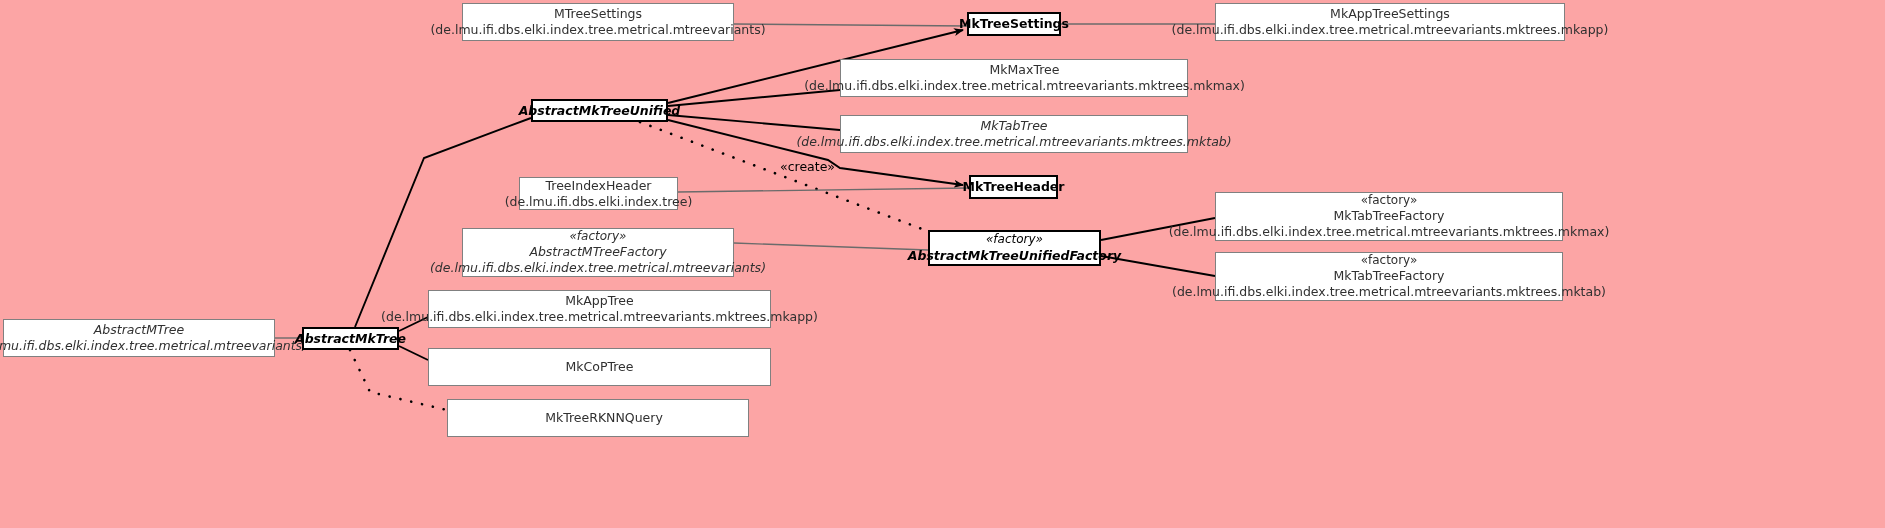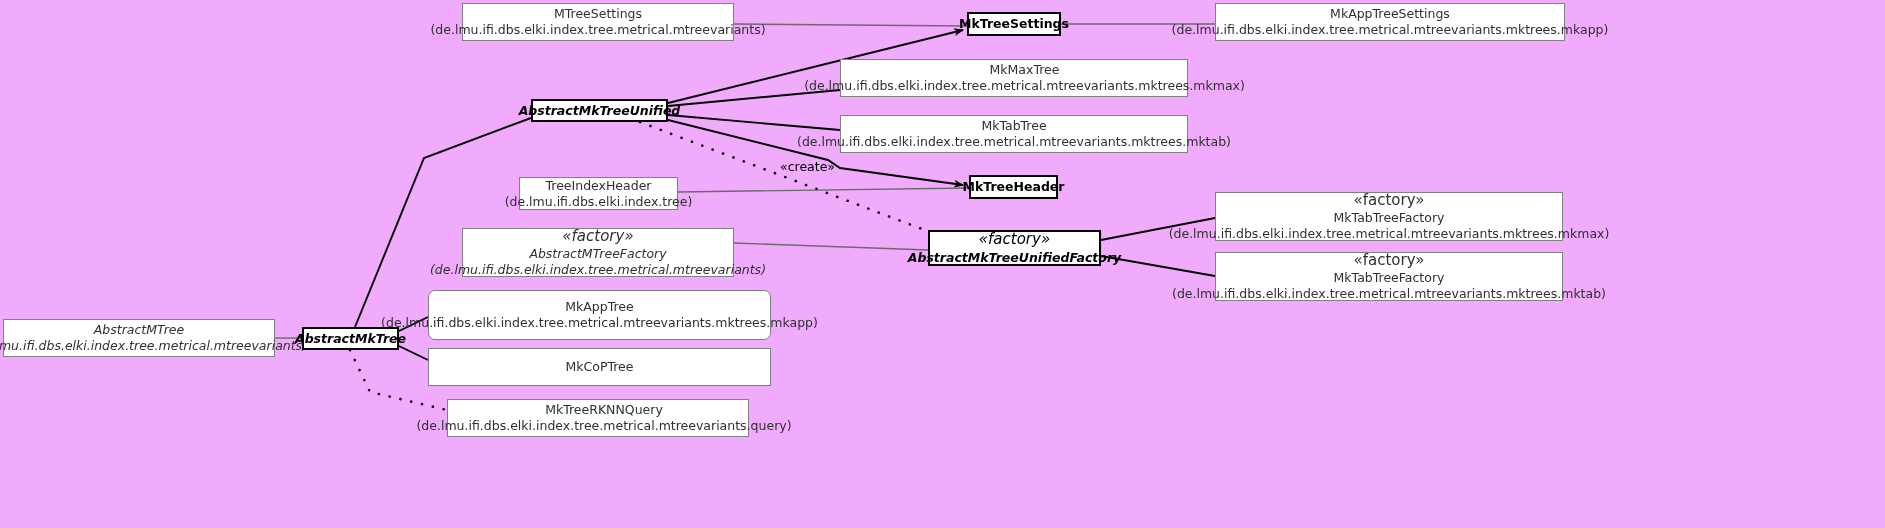--- a/index.html
+++ b/index.html
@@ -4,21 +4,21 @@
 <style>
   html, body {
     margin: 0;
     padding: 0;
     background: #ffffff;
   }
   #diagram {
     position: relative;
     width: 1885px;
     height: 528px;
-    background: #f0abfc;
+    background: #fca5a5;
     font-family: "DejaVu Sans", "Liberation Sans", sans-serif;
     overflow: hidden;
   }
   #edge-layer {
     position: absolute;
     left: 0;
     top: 0;
     width: 1885px;
     height: 528px;
     pointer-events: none;
@@ -46,21 +46,21 @@
     white-space: nowrap;
   }
   .ln.name {
     font-size: 12.5px;
   }
   .ln.pkg {
     font-size: 12.5px;
     text-align: right;
   }
   .ln.stereo {
-    font-size: 15px;
+    font-size: 12px;
   }
   .node.abstract .ln.name,
   .node.abstract .ln.pkg,
   .node.abstract .ln.stereo {
     font-style: italic;
   }
   .node.strong .ln.name {
     font-weight: bold;
   }
   .edge-label {
@@ -113,21 +113,21 @@
         <span class="ln name">MkAppTreeSettings</span>
         <span class="ln pkg">(de.lmu.ifi.dbs.elki.index.tree.metrical.mtreevariants.mktrees.mkapp)</span>
       </div>
       <div class="node" style="left: 840px; top: 59px; width: 348px; height: 38px; padding-left: 21px;">
         <span class="ln name">MkMaxTree</span>
         <span class="ln pkg">(de.lmu.ifi.dbs.elki.index.tree.metrical.mtreevariants.mktrees.mkmax)</span>
       </div>
       <div class="node strong abstract" style="left: 531px; top: 99px; width: 137px; height: 23px;">
         <span class="ln name">AbstractMkTreeUnified</span>
       </div>
-      <div class="node" style="left: 840px; top: 115px; width: 348px; height: 38px;">
+      <div class="node" style="left: 840px; top: 115px; width: 348px; height: 38px; font-style: italic;">
         <span class="ln name">MkTabTree</span>
         <span class="ln pkg">(de.lmu.ifi.dbs.elki.index.tree.metrical.mtreevariants.mktrees.mktab)</span>
       </div>
       <div class="node strong" style="left: 969px; top: 175px; width: 89px; height: 24px;">
         <span class="ln name">MkTreeHeader</span>
       </div>
       <div class="node" style="left: 519px; top: 177px; width: 159px; height: 33px;">
         <span class="ln name">TreeIndexHeader</span>
         <span class="ln pkg">(de.lmu.ifi.dbs.elki.index.tree)</span>
       </div>
@@ -143,35 +143,34 @@
       </div>
       <div class="node strong abstract" style="left: 928px; top: 230px; width: 173px; height: 36px;">
         <span class="ln stereo">«factory»</span>
         <span class="ln name">AbstractMkTreeUnifiedFactory</span>
       </div>
       <div class="node" style="left: 1215px; top: 252px; width: 348px; height: 49px;">
         <span class="ln stereo">«factory»</span>
         <span class="ln name">MkTabTreeFactory</span>
         <span class="ln pkg">(de.lmu.ifi.dbs.elki.index.tree.metrical.mtreevariants.mktrees.mktab)</span>
       </div>
-      <div class="node" style="left: 428px; top: 290px; width: 343px; height: 50px; border-radius: 7px;">
+      <div class="node" style="left: 428px; top: 290px; width: 343px; height: 38px;">
         <span class="ln name">MkAppTree</span>
         <span class="ln pkg">(de.lmu.ifi.dbs.elki.index.tree.metrical.mtreevariants.mktrees.mkapp)</span>
       </div>
       <div class="node abstract" style="left: 3px; top: 319px; width: 272px; height: 38px;">
         <span class="ln name">AbstractMTree</span>
         <span class="ln pkg">(de.lmu.ifi.dbs.elki.index.tree.metrical.mtreevariants)</span>
       </div>
       <div class="node strong abstract" style="left: 302px; top: 327px; width: 97px; height: 23px;">
         <span class="ln name">AbstractMkTree</span>
       </div>
       <div class="node" style="left: 428px; top: 348px; width: 343px; height: 38px;">
         <span class="ln name">MkCoPTree</span>
       </div>
       <div class="node" style="left: 447px; top: 399px; width: 302px; height: 38px; padding-left: 12px;">
         <span class="ln name">MkTreeRKNNQuery</span>
-        <span class="ln pkg">(de.lmu.ifi.dbs.elki.index.tree.metrical.mtreevariants.query)</span>
       </div>
     </div>
   <div id="edge-labels-group">
       <div class="edge-label" style="left: 780px; top: 159px;">«create»</div>
     </div>
 </div>
 
 </body></html>

